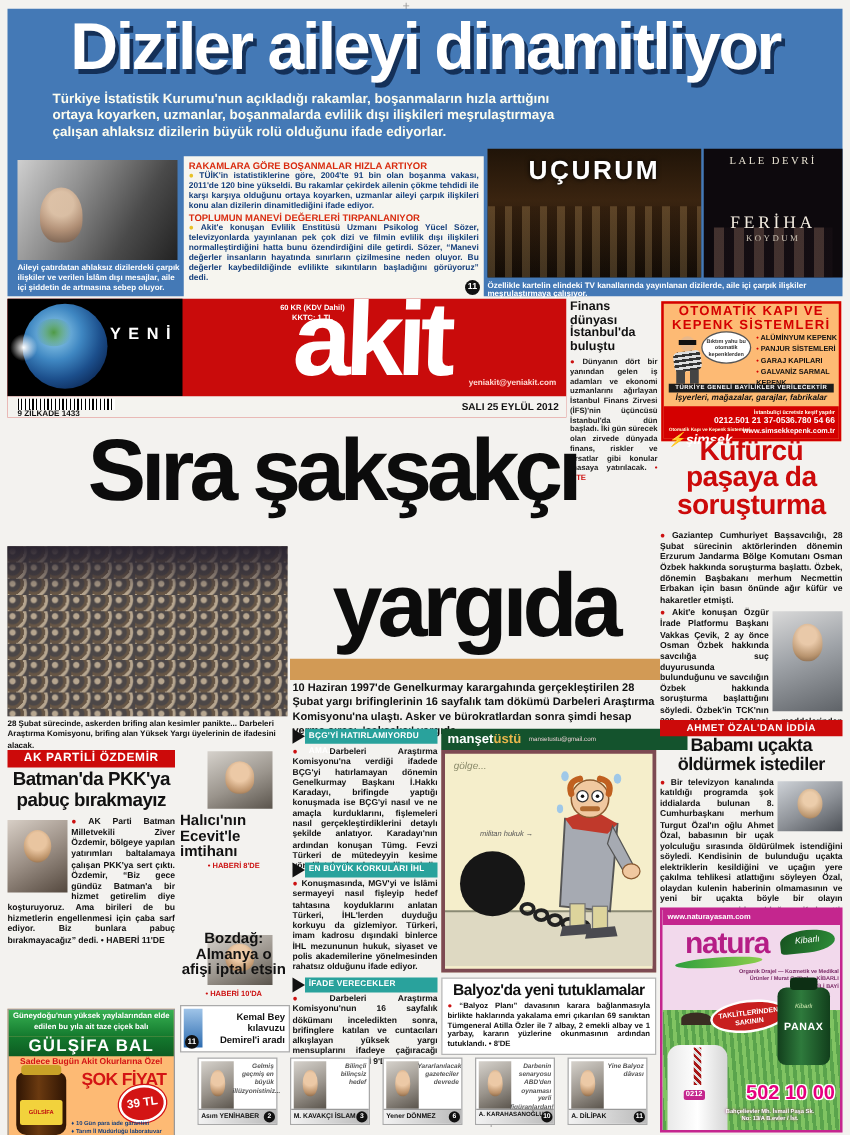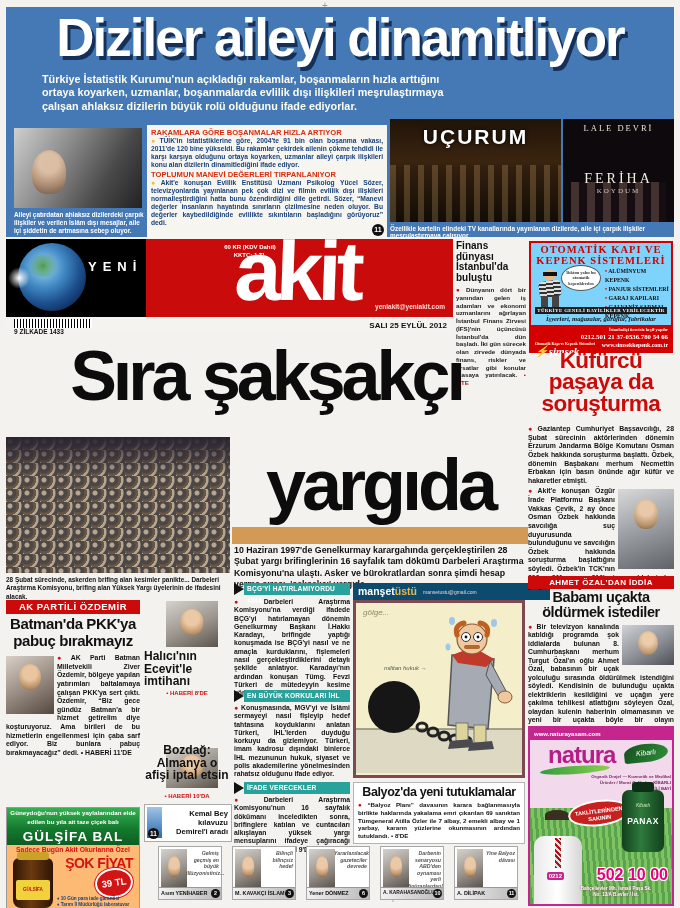--- a/index.html
+++ b/index.html
@@ -63,21 +63,21 @@
     background:repeating-linear-gradient(90deg,#000 0 1px,#fff 1px 3px,#000 3px 4px,#fff 4px 6px);}
   .mh-hijri{left:8px;top:11px;font-size:6.5px;font-weight:bold;color:#111;}
   .mh-date{right:6px;top:4px;font-size:8px;font-weight:900;color:#111;}
 
   
   .finans{left:456px;top:241px;width:70px;}
   .finans .t{font-size:10px;font-weight:900;line-height:1.05;}
   .finans .b{font-size:6.2px;font-weight:bold;color:#222;line-height:1.25;text-align:justify;margin-top:3px;}
 
   
-  .simsek{left:529px;top:241px;width:144px;height:112px;border:2px solid #d40000;background:#7dd3fc;box-sizing:border-box;font-family:Liberation Serif, serif;}
+  .simsek{left:529px;top:241px;width:144px;height:112px;border:2px solid #d40000;background:#fdba74;box-sizing:border-box;}
   .sim-title{width:100%;text-align:center;color:#d40000;font-size:10.5px;font-weight:900;line-height:1.05;letter-spacing:1px;margin-top:1px;}
   .thief{position:absolute;left:4px;top:26px;width:30px;height:38px;}
   .thief .head{position:absolute;left:9px;top:0;width:12px;height:12px;border-radius:50%;background:#e8b88a;}
   .thief .mask{position:absolute;left:8px;top:3px;width:14px;height:4px;background:#111;}
   .thief .body{position:absolute;left:4px;top:12px;width:22px;height:16px;border-radius:4px;
     background:repeating-linear-gradient(0deg,#333 0 2px,#ddd 2px 4px);transform:rotate(-8deg);}
   .thief .legs{position:absolute;left:6px;top:27px;width:18px;height:11px;
     background:linear-gradient(90deg,#444 0 40%,transparent 40% 60%,#444 60% 100%);}
   .bubble{position:absolute;left:30px;top:22px;width:40px;height:26px;border:1px solid #555;border-radius:50%;
     background:#fff;font-size:4.4px;font-weight:bold;color:#333;text-align:center;line-height:1.2;padding-top:4px;box-sizing:border-box;}
@@ -110,21 +110,21 @@
   .subhead .bar{flex:1;background:#29a29c;color:#fff;font-size:6.6px;font-weight:900;line-height:12px;padding-left:3px;letter-spacing:.2px;}
   .midcol{width:116px;font-size:6.8px;font-weight:bold;line-height:1.22;}
   .sh1{left:234px;top:583px;width:116px;}
   .p1{left:234px;top:598px;}
   .sh2{left:234px;top:690px;width:116px;}
   .p2{left:234px;top:704px;}
   .sh3{left:234px;top:782px;width:116px;}
   .p3{left:234px;top:796px;}
 
   
-  .cartoon-head{left:353px;top:583px;width:197px;height:17px;background:#0c4a6e;}
+  .cartoon-head{left:353px;top:583px;width:197px;height:17px;background:#14532d;}
   .cartoon-head .t1{position:absolute;left:5px;top:2px;color:#fff;font-size:10.5px;font-weight:900;}
   .cartoon-head .t1 b{color:#e8b64c;}
   .cartoon-head .em{position:absolute;left:70px;top:6px;color:#e9cfd2;font-size:5px;}
   .cartoon{left:353px;top:600px;width:172px;height:178px;background:#f5eecb;border:3px solid #7d4a52;box-sizing:border-box;}
   .cart-sig{position:absolute;left:7px;top:5px;font-size:8px;font-style:italic;color:#8a8a6a;}
   .cart-label{position:absolute;left:28px;top:62px;font-size:6px;font-style:italic;color:#555;}
 
   
   .balyoz{left:353px;top:782px;width:172px;height:62px;border:1px solid #b5b5b5;background:#fff;
     padding:2px 4px;box-sizing:border-box;}

